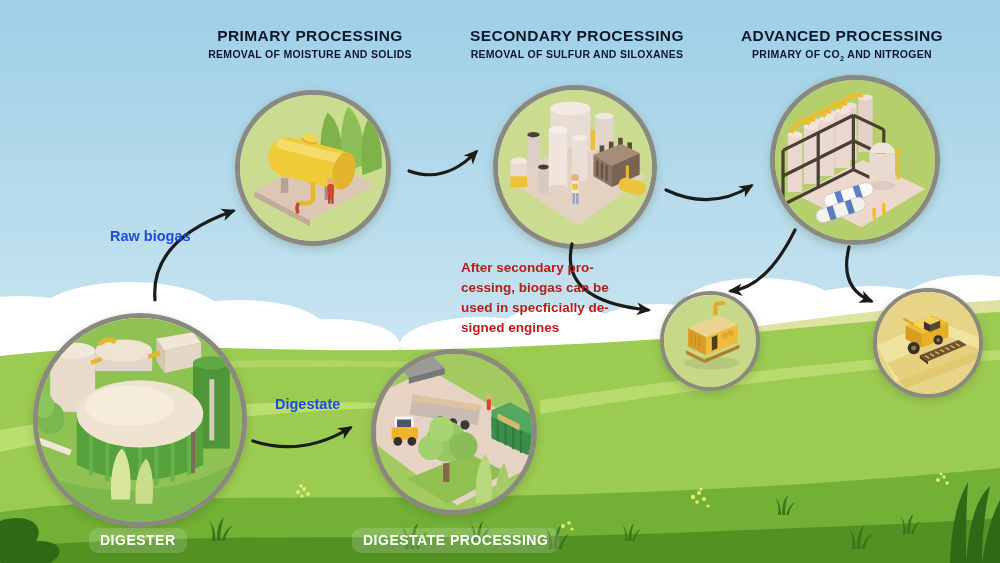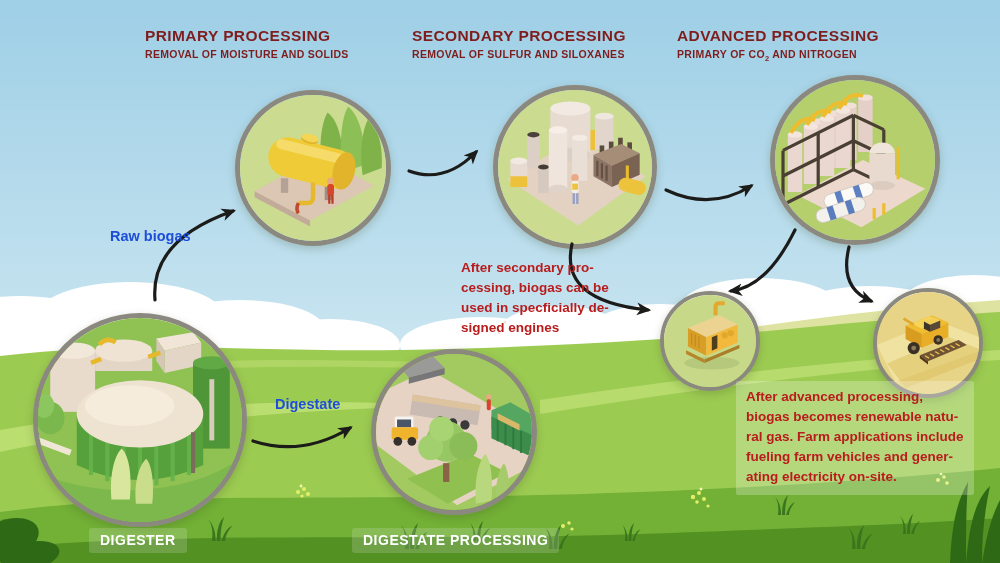--- a/index.html
+++ b/index.html
@@ -3,28 +3,28 @@
 <meta charset="utf-8">
 <style>
   * { margin:0; padding:0; box-sizing:border-box; }
   html,body { width:1000px; height:563px; overflow:hidden; }
   .stage { position:relative; width:1000px; height:563px; font-family:"Liberation Sans",sans-serif; overflow:hidden; background:#bfe0ee; }
   .bg { position:absolute; inset:0; z-index:0; }
   .circle { position:absolute; border-radius:50%; border:5px solid #8b897f; overflow:hidden; z-index:2; box-shadow:0 3px 9px rgba(50,70,25,.22); }
   .circle svg { display:block; width:100%; height:100%; }
   .circle.small { border-width:4px; }
   .arrows { position:absolute; inset:0; z-index:3; pointer-events:none; }
-  .hdr { position:absolute; z-index:4; width:330px; color:#7f1d1d; }
+  .hdr { position:absolute; z-index:4; width:330px; text-align:center; color:#0f172a; }
   .hdr-title { font-size:15.5px; font-weight:bold; letter-spacing:.4px; }
   .hdr-sub { font-size:10.5px; font-weight:bold; letter-spacing:.3px; margin-top:3px; }
   .hdr-sub sub { font-size:7.5px; }
   .flowlabel { position:absolute; z-index:4; font-size:14.5px; font-weight:bold; color:#1d4ed8; }
   .note { position:absolute; z-index:4; font-size:13.5px; line-height:20px; font-weight:bold; color:#b91c1c; white-space:pre-line; }
   .note.boxed { background:rgba(255,255,255,.25); border-radius:2px; padding:6px 10px 8px; }
-  .tag { position:absolute; z-index:4; color:#fff; font-size:14px; font-weight:bold; letter-spacing:.5px; background:rgba(255,255,255,.16); border-radius:3px; padding:4px 11px 5px; }
+  .tag { position:absolute; z-index:4; color:#fff; font-size:14px; font-weight:bold; letter-spacing:.5px; background:rgba(255,255,255,.16); border-radius:9px; padding:4px 11px 5px; }
   #hdr-primary { left:145px; top:27px; }
   #hdr-secondary { left:412px; top:27px; }
   #hdr-advanced { left:677px; top:27px; }
   #c-primary   { left:235px; top:90px;  width:156px; height:156px; }
   #c-secondary { left:493px; top:85px;  width:164px; height:164px; }
   #c-advanced  { left:770px; top:75px;  width:170px; height:170px; }
   #c-digester  { left:33px;  top:313px; width:214px; height:214px; }
   #c-digestate { left:371px; top:349px; width:166px; height:166px; }
   #c-engine    { left:660px; top:291px; width:100px; height:100px; }
   #c-harvester { left:873px; top:288px; width:110px; height:110px; }
@@ -440,22 +440,17 @@
     </g>
   </svg>
 
   <div class="flowlabel" id="lbl-rawbiogas">Raw biogas</div>
   <div class="flowlabel" id="lbl-digestate">Digestate</div>
 
   <div class="note" id="note-engine">After secondary pro-
 cessing, biogas can be
 used in specficially de-
 signed engines</div>
-  <div class="note boxed" id="note-advanced">After advanced processing,
-biogas becomes renewable natu-
-ral gas. Farm applications include
-fueling farm vehicles and gener-
-ating electricity on-site.</div>
 
   <div class="tag" id="tag-digester">DIGESTER</div>
   <div class="tag" id="tag-digproc">DIGESTATE PROCESSING</div>
 
 </div>
 
 </body></html>

